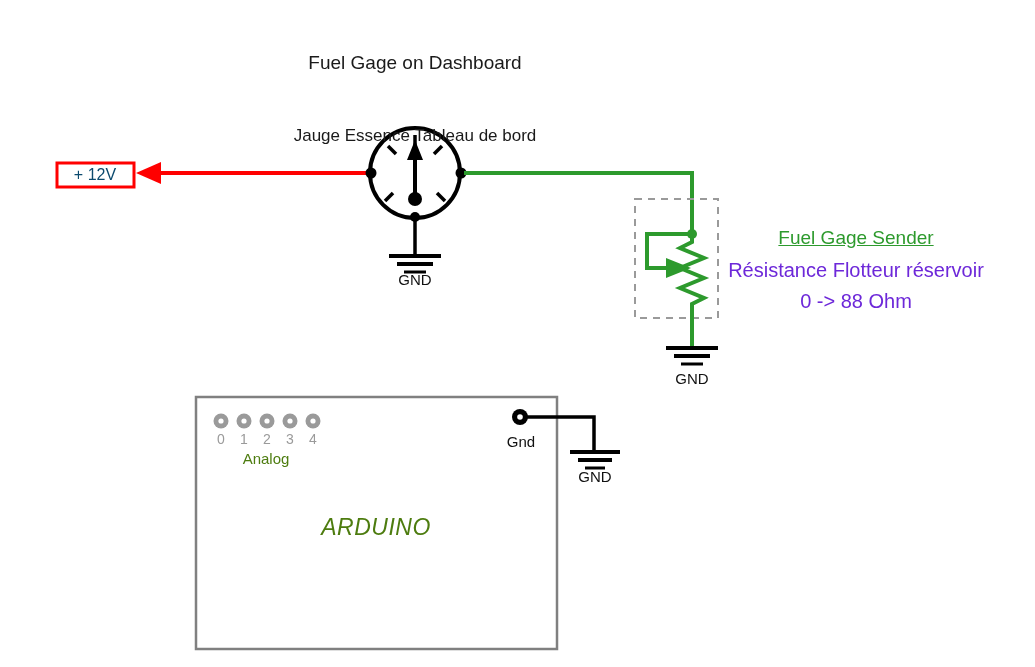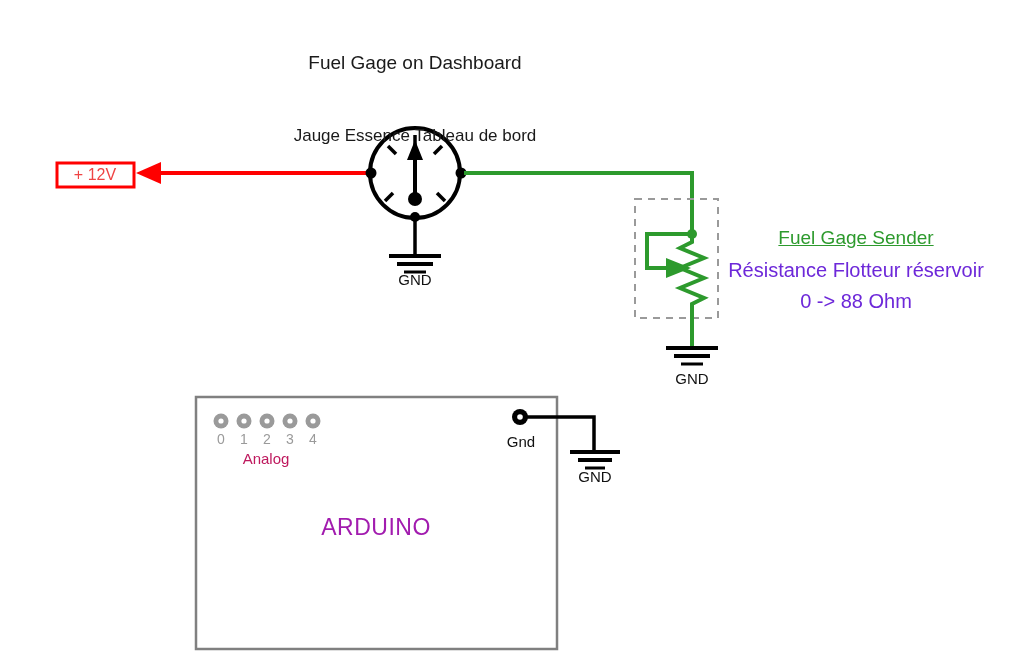--- a/index.html
+++ b/index.html
@@ -42,47 +42,48 @@
   .title-main {
     font-size: 19px;
     color: #1a1a1a;
   }
   .title-sub {
     font-size: 17px;
     color: #1a1a1a;
   }
   .label-12v {
     font-size: 16px;
-    color: #ef4444;
+    color: #0c4a6e;
   }
   .gnd-label {
     font-size: 15px;
     color: #111111;
   }
   .sender-title {
     font-size: 19px;
     color: #2d9a2d;
     font-weight: normal;
   }
   .sender-line {
     font-size: 20px;
     color: #6d28d9;
   }
   .pin-num {
     font-size: 14px;
     color: #9a9a9a;
   }
   .analog-label {
     font-size: 15px;
-    color: #be185d;
+    color: #4d7c0f;
   }
   .arduino-label {
     font-size: 23px;
-    color: #a21caf;
+    color: #4d7c0f;
     letter-spacing: 0.5px;
+    font-style: italic;
   }
   .gnd-pin-label {
     font-size: 15px;
     color: #111111;
   }
 </style>
 </head>
 <body>
 
 <div id="canvas">

